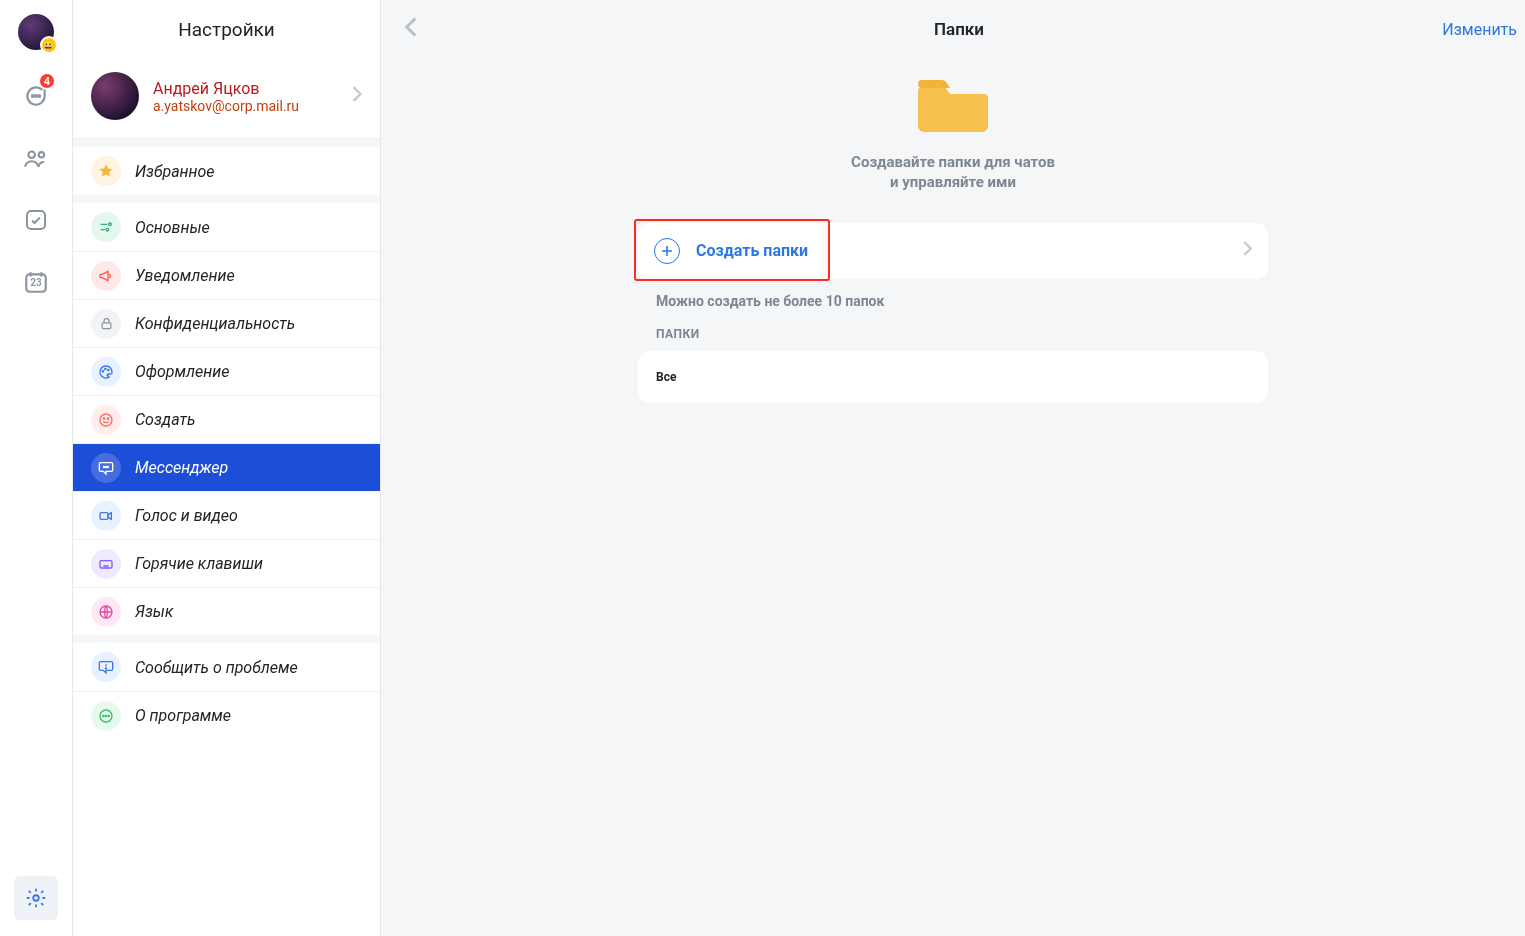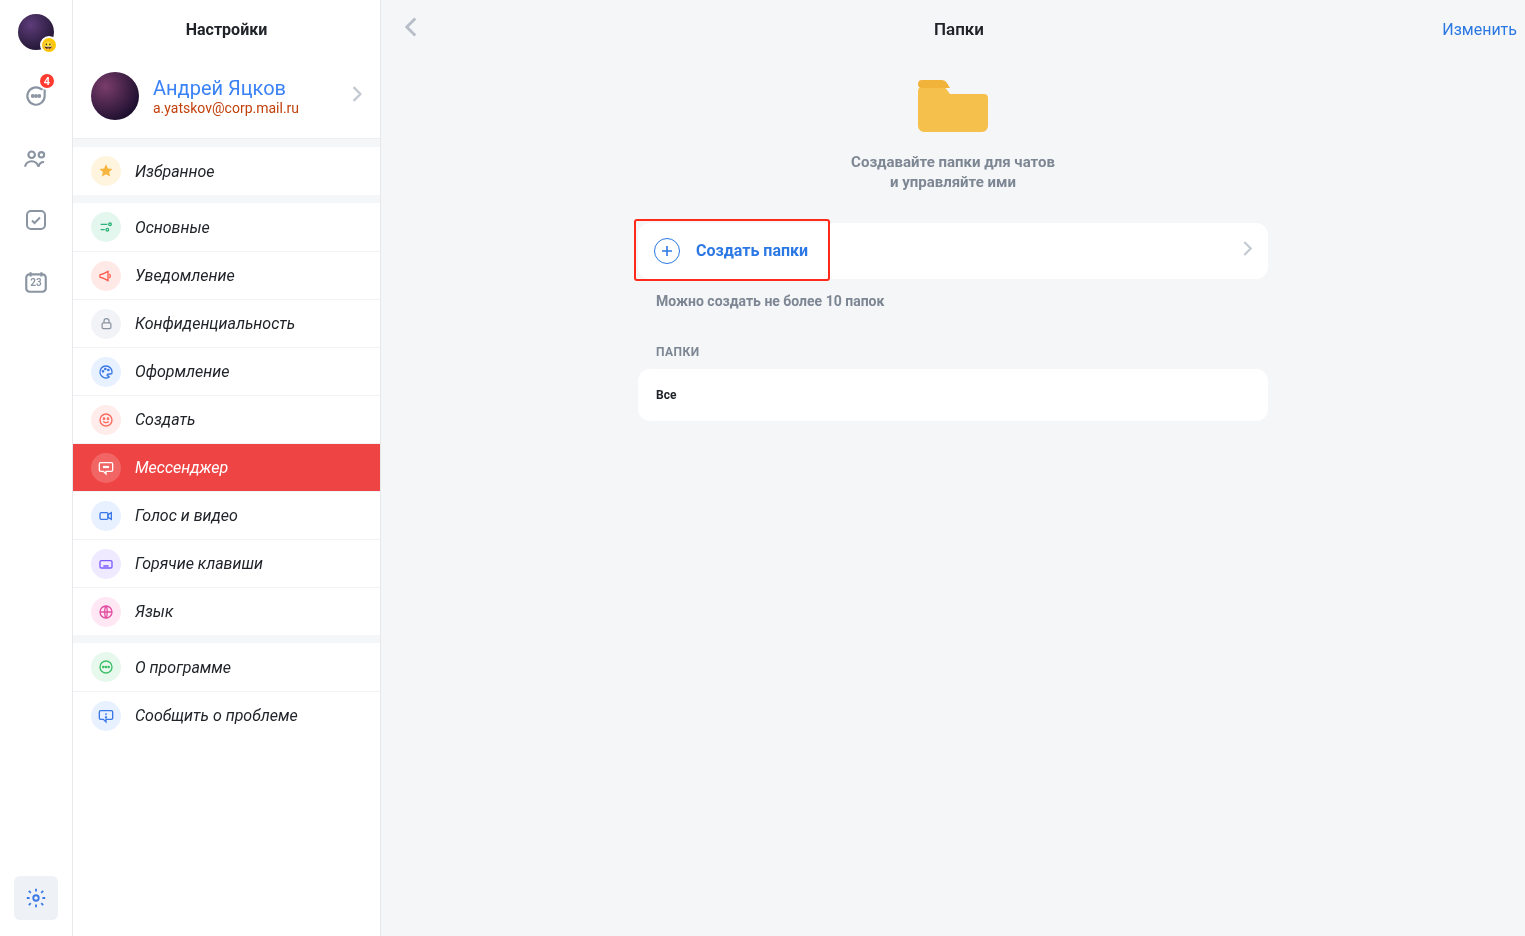--- a/index.html
+++ b/index.html
@@ -68,36 +68,36 @@
   .sidebar {
     width: 308px;
     background:#ffffff;
     border-right: 1px solid #e6e8eb;
     display:flex; flex-direction:column;
     overflow-y:auto;
   }
   .sidebar-title {
     height:58px;
     display:flex; align-items:center; justify-content:center;
-    font-weight:700; font-size:16px;
+    font-weight:400; font-size:19px;
   }
   .profile-row {
     display:flex; align-items:center;
     padding: 14px 18px 18px 18px;
     border-bottom:1px solid #eceef1;
     cursor:pointer;
   }
   .profile-row .avatar {
     width:48px; height:48px; border-radius:50%;
     background: radial-gradient(circle at 30% 30%, #7a3d6b 0%, #1f1030 75%);
     margin-right:14px;
     flex:none;
   }
   .profile-row .txt { flex:1; }
-  .profile-row .name { font-size:20px; color:#3b82f6; }
+  .profile-row .name { font-size:16px; color:#b91c1c; }
   .profile-row .email { font-size:14px; color:#c2410c; }
   .chevron { color:#c3c9d1; }
 
   .section-gap { height:8px; background:#f5f6f8; width:100%; }
 
   .menu-item {
     display:flex; align-items:center;
     height:48px;
     padding: 0 18px;
     font-size:16px;
@@ -108,21 +108,21 @@
   }
   .menu-item:first-of-type { border-top:none; }
   .menu-item .micon {
     width:30px; height:30px; border-radius:50%;
     display:flex; align-items:center; justify-content:center;
     margin-right:14px;
     flex:none;
     font-size:15px;
   }
   .menu-item.active {
-    background:#ef4444; color:#fff;
+    background:#1d4ed8; color:#fff;
   }
   .menu-item.active .micon { background:rgba(255,255,255,.18); }
 
   .bg-star   { background:#fff4de; color:#f7b43f; }
   .bg-gen    { background:#e4f7ef; color:#2fb37a; }
   .bg-notif  { background:#ffe9e7; color:#ff5a4e; }
   .bg-priv   { background:#f1f3f6; color:#8b95a2; }
   .bg-appr   { background:#e7f1ff; color:#3b78e7; }
   .bg-stick  { background:#ffeceb; color:#ff6b5e; }
   .bg-msgr   { background:#e7f1ff; color:#3b78e7; }
@@ -186,21 +186,21 @@
   .create-card-wrap { position:relative; }
   .highlight-box {
     position:absolute;
     top:-4px; left:-4px;
     width:196px; height:62px;
     border:2px solid #ff2a1a;
     border-radius:3px;
     pointer-events:none;
   }
 
-  .hint { margin:14px 6px 36px 18px; color:#7d8693; font-size:14px; }
+  .hint { margin:14px 6px 18px 18px; color:#7d8693; font-size:14px; }
   .sect-head { margin:0 0 10px 18px; color:#7d8693; font-size:12px; letter-spacing:.5px; }
 
   .folder-row {
     background:#fff; border-radius:12px;
     height:52px; display:flex; align-items:center;
     padding:0 18px; font-size:12px;
   }
 </style>
 </head>
 <body>
@@ -371,39 +371,39 @@
           </svg>
       </span>
       <span>Язык</span>
     </div>
   </div>
 
   <div class="section-gap"></div>
 
   <div>
     <div class="menu-item">
+      <span class="micon bg-report">
+        <svg width="16" height="16" viewBox="0 0 24 24" fill="none" stroke="currentColor" stroke-width="2">
+            <path d="M20 4H4a2 2 0 0 0-2 2v9a2 2 0 0 0 2 2h4l4 4v-4h8a2 2 0 0 0 2-2V6a2 2 0 0 0-2-2z"></path>
+            <path d="M12 8v3"></path>
+            <circle cx="12" cy="14" r=".8" fill="currentColor"></circle>
+          </svg>
+      </span>
+      <span>Сообщить о проблеме</span>
+    </div>
+    <div class="menu-item">
       <span class="micon bg-about">
         <svg width="16" height="16" viewBox="0 0 24 24" fill="none" stroke="currentColor" stroke-width="2">
             <circle cx="12" cy="12" r="9"></circle>
             <circle cx="8" cy="12" r="1" fill="currentColor"></circle>
             <circle cx="12" cy="12" r="1" fill="currentColor"></circle>
             <circle cx="16" cy="12" r="1" fill="currentColor"></circle>
           </svg>
       </span>
       <span>О программе</span>
-    </div>
-    <div class="menu-item">
-      <span class="micon bg-report">
-        <svg width="16" height="16" viewBox="0 0 24 24" fill="none" stroke="currentColor" stroke-width="2">
-            <path d="M20 4H4a2 2 0 0 0-2 2v9a2 2 0 0 0 2 2h4l4 4v-4h8a2 2 0 0 0 2-2V6a2 2 0 0 0-2-2z"></path>
-            <path d="M12 8v3"></path>
-            <circle cx="12" cy="14" r=".8" fill="currentColor"></circle>
-          </svg>
-      </span>
-      <span>Сообщить о проблеме</span>
     </div>
   </div>
 </div>
 
 <div class="main">
   <div class="main-header">
     <span class="back">
       <svg width="12" height="20" viewBox="0 0 8 14" fill="none" stroke="currentColor" stroke-width="2">
           <path d="M7 1L1 7l6 6"></path>
         </svg>

